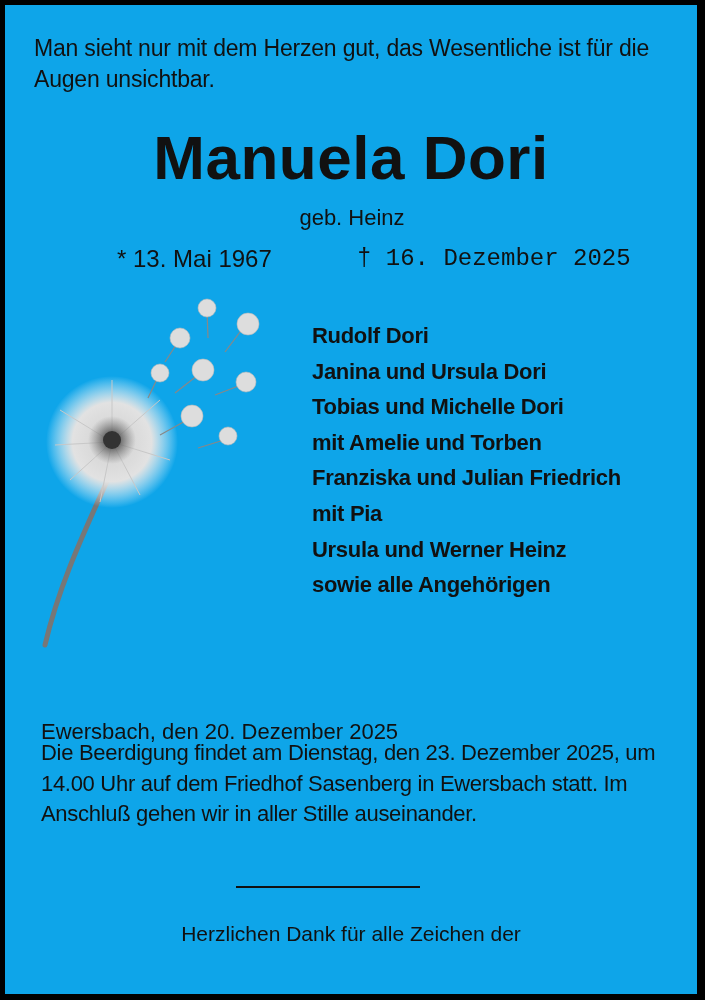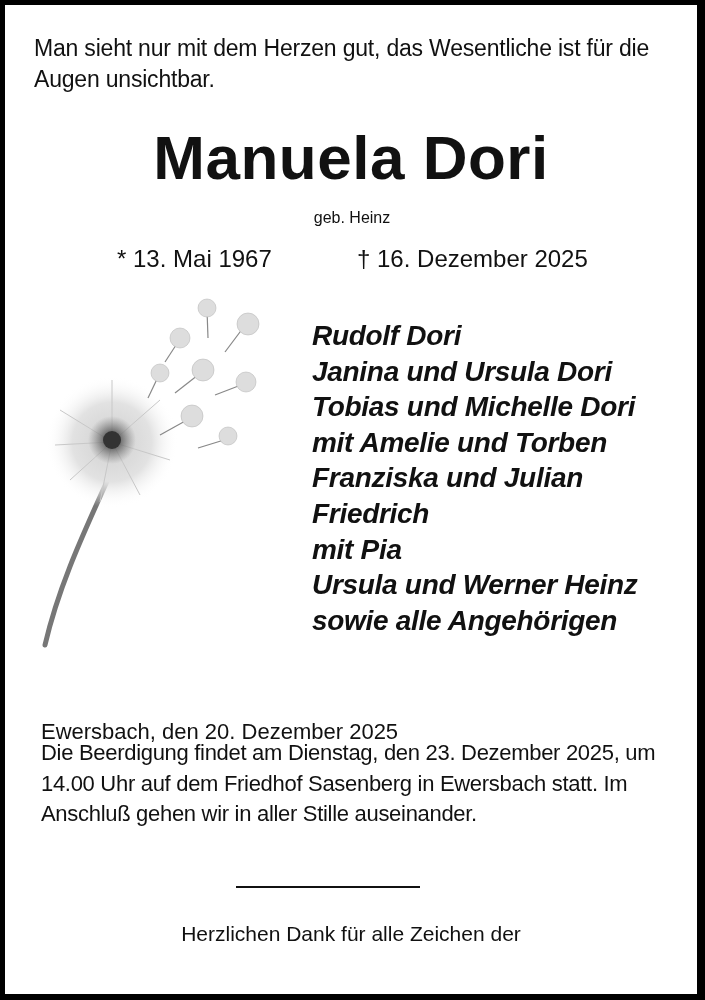--- a/index.html
+++ b/index.html
@@ -1,49 +1,49 @@
 <!DOCTYPE html>
 <html><head>
   <meta charset="utf-8">
   <style>
     html, body { margin: 0; padding: 0; background: #000; }
     body { width: 705px; height: 1000px; position: relative; overflow: hidden; }
     .frame {
       position: absolute; left: 5px; top: 5px; width: 692px; height: 989px;
-      background: #ffffff; color: #111;
+      background: #0ea5e9; color: #111;
       font-family: "Liberation Sans", "DejaVu Sans", sans-serif;
     }
     .quote {
       position: absolute; left: 29px; top: 28px; width: 640px;
       font-size: 23px; line-height: 31px; letter-spacing: -0.2px;
     }
     .name {
       position: absolute; left: 0; right: 0; top: 118px; text-align: center;
       font-size: 62px; line-height: 70px; font-weight: bold; letter-spacing: 0.5px;
     }
     .maiden {
       position: absolute; left: 0; right: 0; top: 199px; text-align: center;
       padding-left: 2px;
-      font-size: 16px; line-height: 28px;
+      font-size: 22px; line-height: 28px;
     }
     .dates {
       position: absolute; left: 112px; top: 238px; width: 530px;
       font-size: 24px; line-height: 32px;
     }
     .dates .birth { position: absolute; left: 0; top: 0; }
-    .dates .death { position: absolute; left: 240px; top: 0; }
+    .dates .death { position: absolute; left: 240px; top: 0; font-family: Liberation Mono, monospace; }
     .image {
       position: absolute; left: 25px; top: 285px; width: 270px; height: 360px;
     }
     .mourners {
       position: absolute; left: 307px; top: 307px; width: 380px;
     }
     .mourners .intro { font-size: 21px; line-height: 31px; }
     .mourners ul { list-style: none; margin: 6px 0 0 0; padding: 0; }
-    .mourners li { font-size: 28px; line-height: 35.6px; font-weight: bold; letter-spacing: -0.3px; font-style: italic; }
+    .mourners li { font-size: 22px; line-height: 35.6px; font-weight: bold; letter-spacing: -0.3px; }
     .place-date {
       position: absolute; left: 36px; top: 712px; font-size: 22px; line-height: 30px;
     }
     .funeral {
       position: absolute; left: 36px; top: 733px; width: 640px;
       font-size: 22px; line-height: 30.5px; letter-spacing: -0.3px;
       margin-top: 0;
     }
     .rule {
       position: absolute; left: 231px; top: 881px; width: 184px; height: 2px; background: #111;

